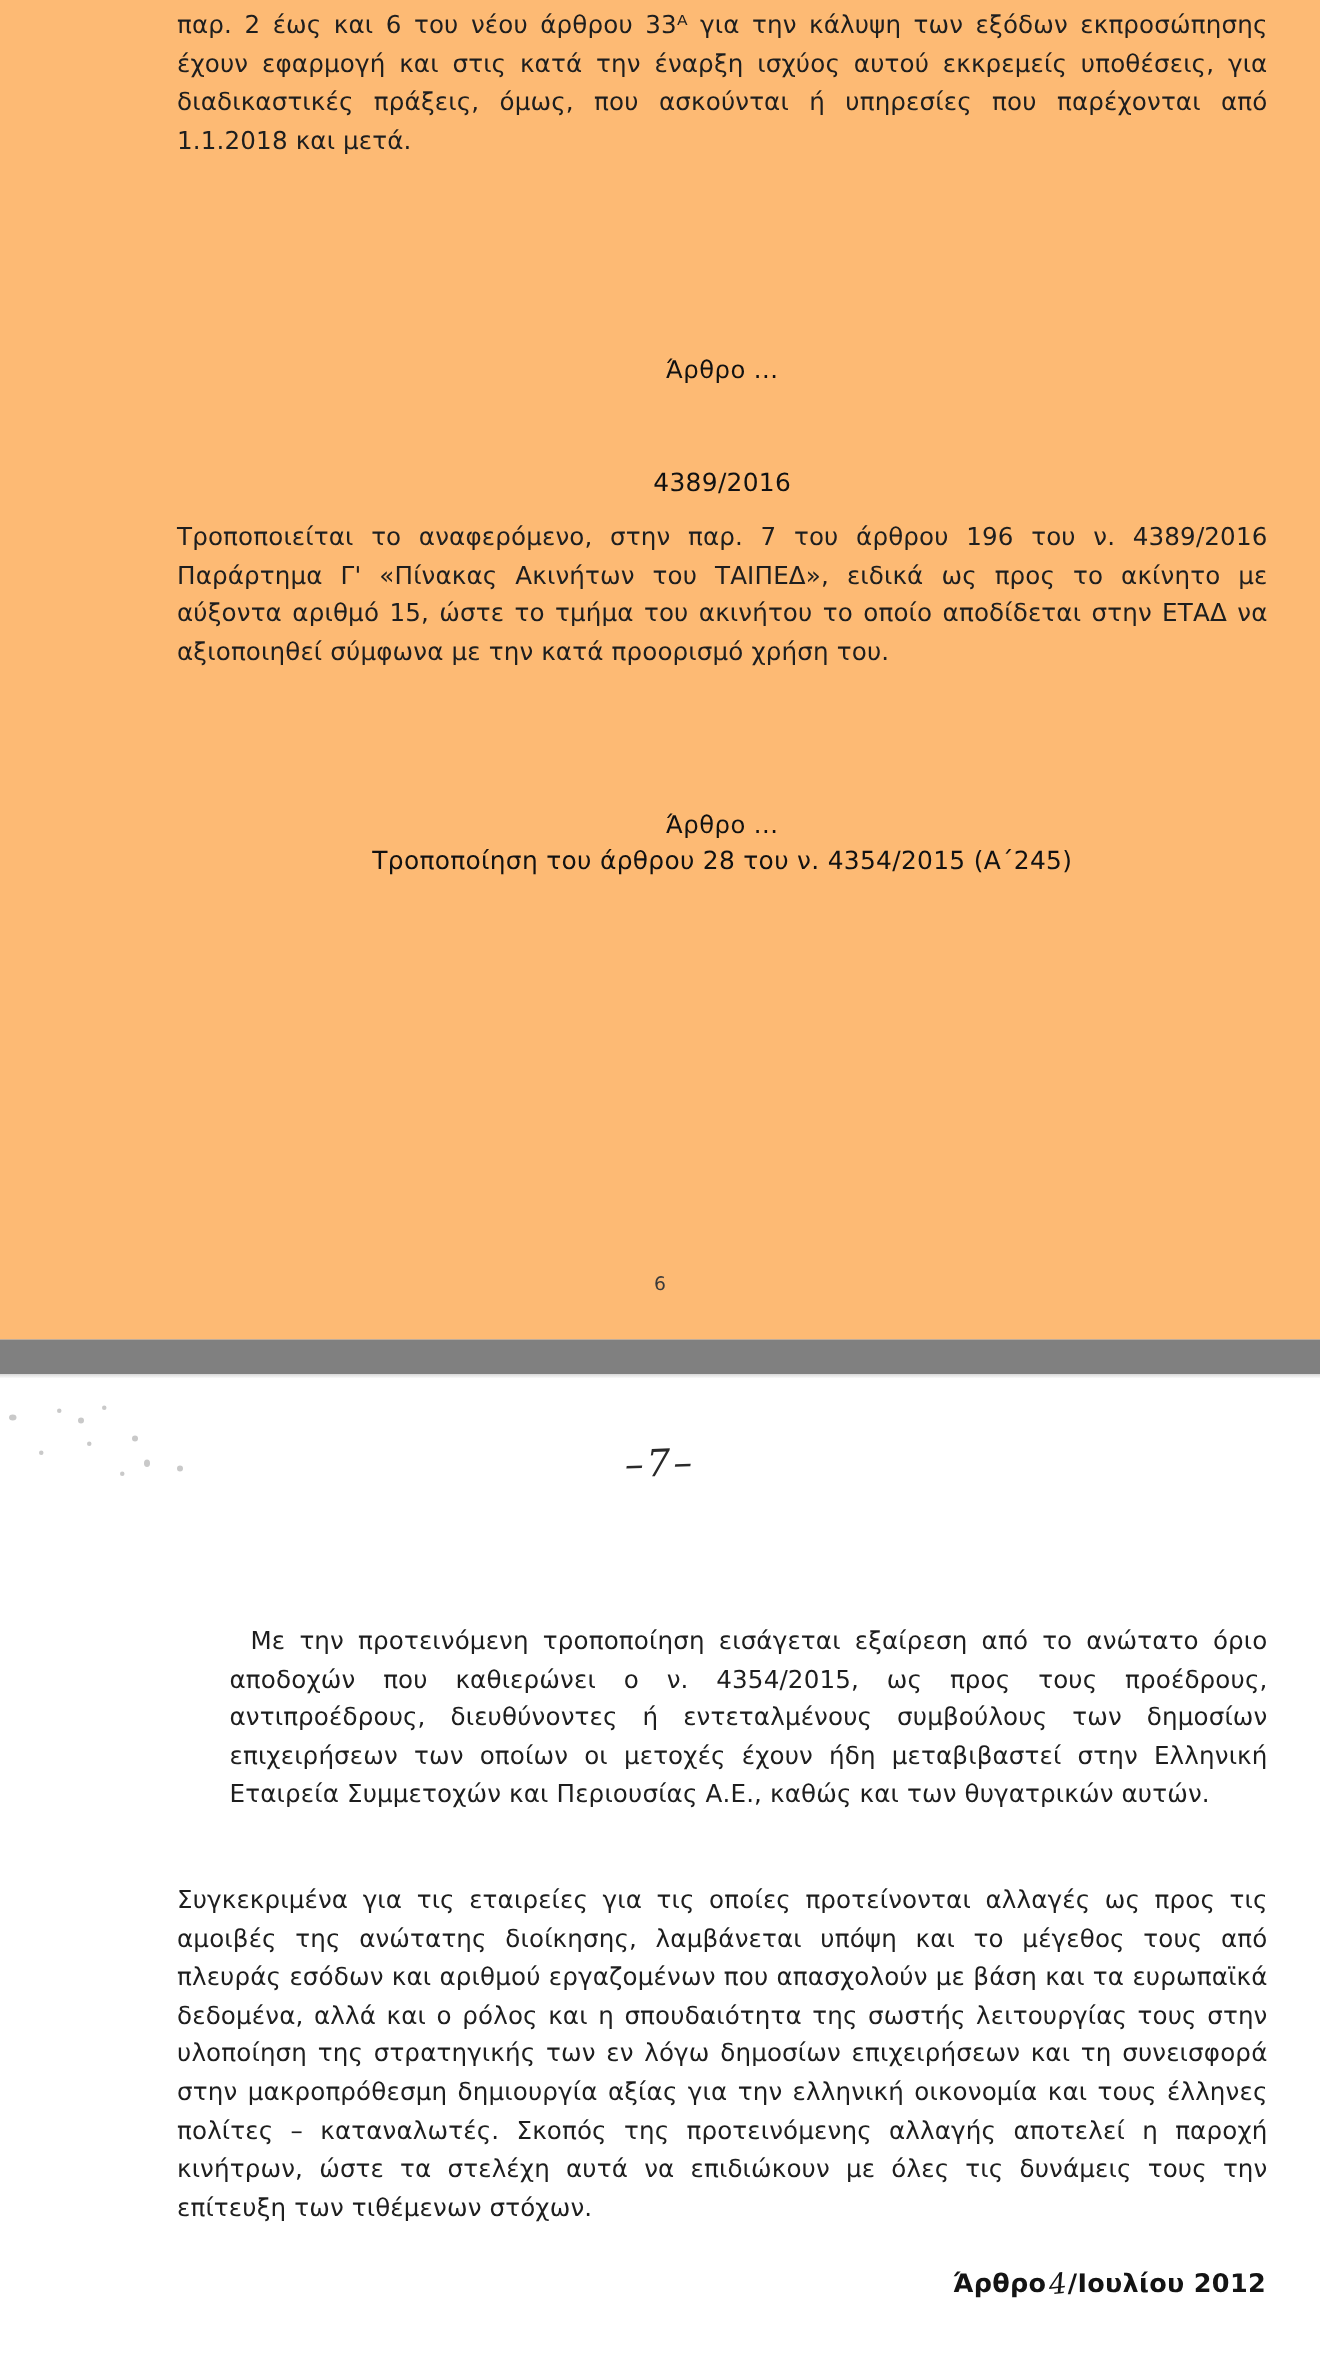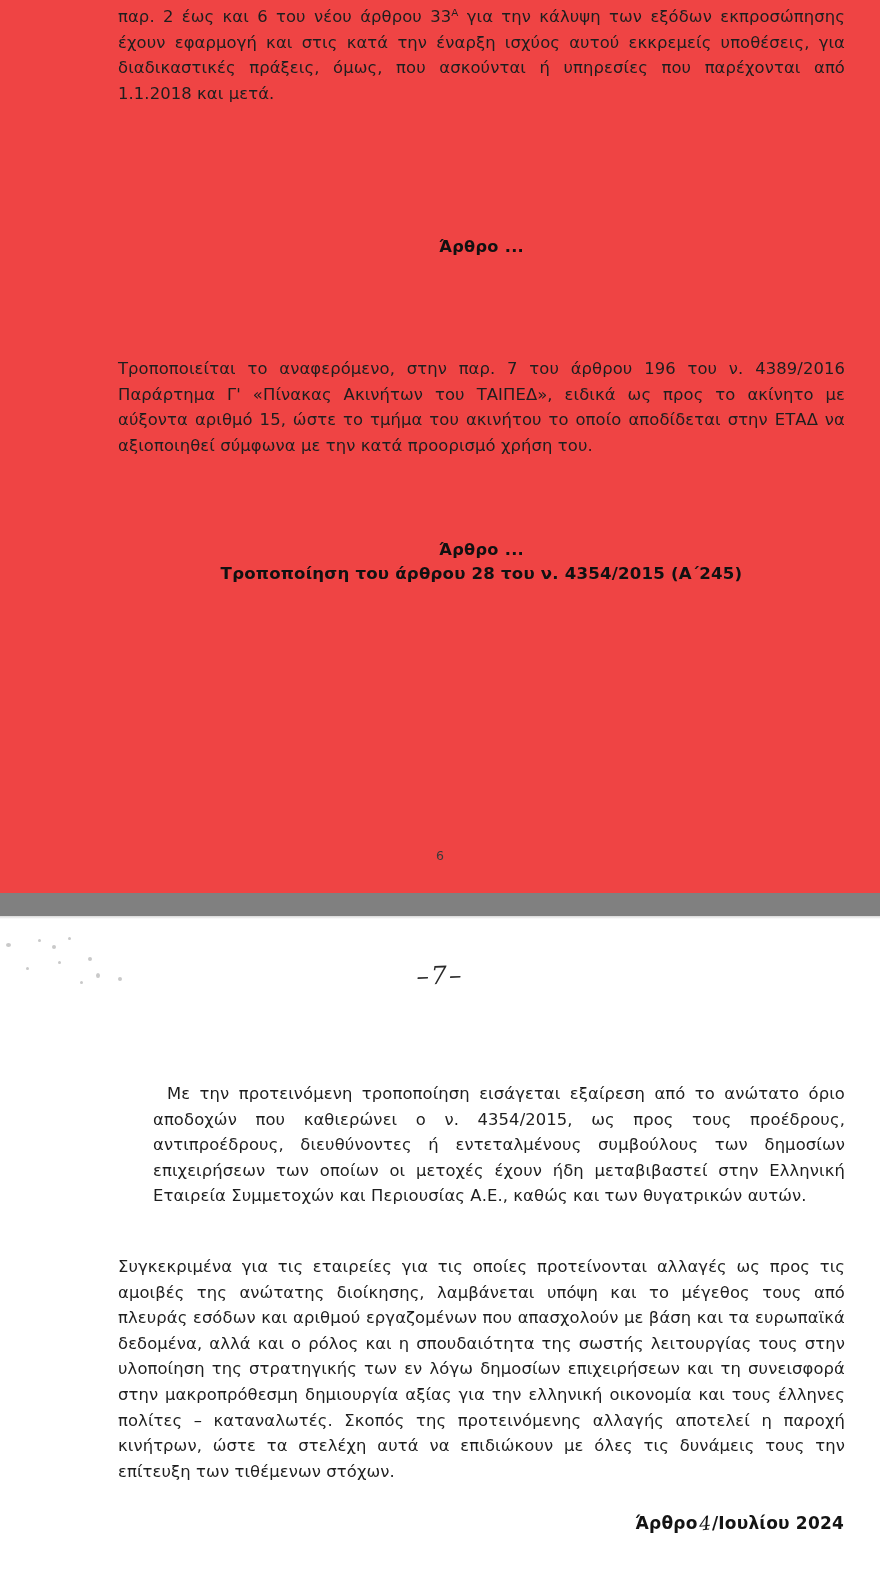--- a/index.html
+++ b/index.html
@@ -31,21 +31,21 @@
     background: #8c8c8c;
   }
 
   
   .sheet-six {
     position: absolute;
     top: 0;
     left: 0;
     width: 880px;
     height: 893px;
-    background: #ef4444;
+    background: #fdba74;
   }
 
   .textblock {
     position: absolute;
     left: 118px;
     width: 727px;
   }
 
   .body-par {
     font-size: 16.4px;
@@ -59,21 +59,21 @@
   .body-par.indented {
     text-indent: 14px;
     margin-left: 35px;
   }
 
   .center-head {
     position: absolute;
     left: 118px;
     width: 727px;
     text-align: center;
-    font-weight: bold;
+    font-weight: normal;
     color: #111111;
   }
   .head-article {
     font-size: 16.2px;
     line-height: 22px;
     letter-spacing: 0.3px;
   }
   .head-title {
     font-size: 16.6px;
     line-height: 27px;
@@ -166,22 +166,23 @@
 
   <div class="sheet-six">
 
     <div class="textblock" style="top:4px;">
       <p class="body-par">παρ. 2 έως και 6  του νέου άρθρου 33ᴬ για την κάλυψη των εξόδων εκπροσώπησης έχουν εφαρμογή και στις κατά την έναρξη ισχύος αυτού εκκρεμείς υποθέσεις, για διαδικαστικές πράξεις, όμως, που ασκούνται ή υπηρεσίες που παρέχονται από 1.1.2018 και μετά.</p>
     </div>
 
     <div class="center-head head-article" style="top:236px;">Άρθρο ...</div>
 
 
-
-    <div class="textblock" style="top:356px;">
+    <div class="center-head head-title" style="top:308px;">4389/2016</div>
+
+    <div class="textblock" style="top:345px;">
       <p class="body-par">Τροποποιείται το αναφερόμενο, στην παρ. 7 του   άρθρου 196 του ν. 4389/2016 Παράρτημα Γ' «Πίνακας Ακινήτων του ΤΑΙΠΕΔ», ειδικά ως προς το ακίνητο με αύξοντα αριθμό 15, ώστε το τμήμα του ακινήτου το οποίο αποδίδεται στην ΕΤΑΔ να αξιοποιηθεί σύμφωνα με την κατά προορισμό χρήση του.</p>
     </div>
 
     <div class="center-head head-article" style="top:539px;">Άρθρο ...</div>
 
     <div class="center-head head-title" style="top:560px;">Τροποποίηση του άρθρου 28 του ν. 4354/2015 (Α΄245)</div>
 
     <div class="folio" style="top:848px;">6</div>
   </div>
 
@@ -207,17 +208,17 @@
 
     <div class="textblock" style="top:162px;">
       <p class="body-par indented">Με την προτεινόμενη τροποποίηση εισάγεται εξαίρεση από το ανώτατο όριο αποδοχών που καθιερώνει ο ν. 4354/2015, ως προς τους προέδρους, αντιπροέδρους, διευθύνοντες ή εντεταλμένους συμβούλους των δημοσίων επιχειρήσεων των οποίων οι μετοχές έχουν ήδη μεταβιβαστεί στην Ελληνική Εταιρεία Συμμετοχών και Περιουσίας Α.Ε., καθώς και των θυγατρικών αυτών.</p>
     </div>
 
     <div class="textblock" style="top:310px;margin-top:25px;">
       <p class="body-par">Συγκεκριμένα για τις εταιρείες για τις οποίες προτείνονται αλλαγές ως προς τις αμοιβές της ανώτατης διοίκησης, λαμβάνεται υπόψη και το μέγεθος τους από πλευράς εσόδων και αριθμού εργαζομένων που απασχολούν με βάση και τα ευρωπαϊκά δεδομένα, αλλά και ο ρόλος και η σπουδαιότητα της σωστής λειτουργίας τους στην υλοποίηση της στρατηγικής των εν λόγω δημοσίων επιχειρήσεων και τη συνεισφορά στην μακροπρόθεσμη δημιουργία αξίας για την ελληνική οικονομία και τους έλληνες πολίτες – καταναλωτές. Σκοπός της προτεινόμενης αλλαγής αποτελεί η παροχή κινήτρων, ώστε τα στελέχη αυτά να επιδιώκουν με όλες τις δυνάμεις τους την επίτευξη των τιθέμενων στόχων.</p>
     </div>
 
     <div class="signature-line" style="top:592px;">
-      <span>Άρθρο</span><span class="hand-day">4</span><span>/</span><span>Ιουλίου 2024</span>
+      <span>Άρθρο</span><span class="hand-day">4</span><span>/</span><span>Ιουλίου 2012</span>
     </div>
   </div>
 
 </div>
 
 </body></html>

